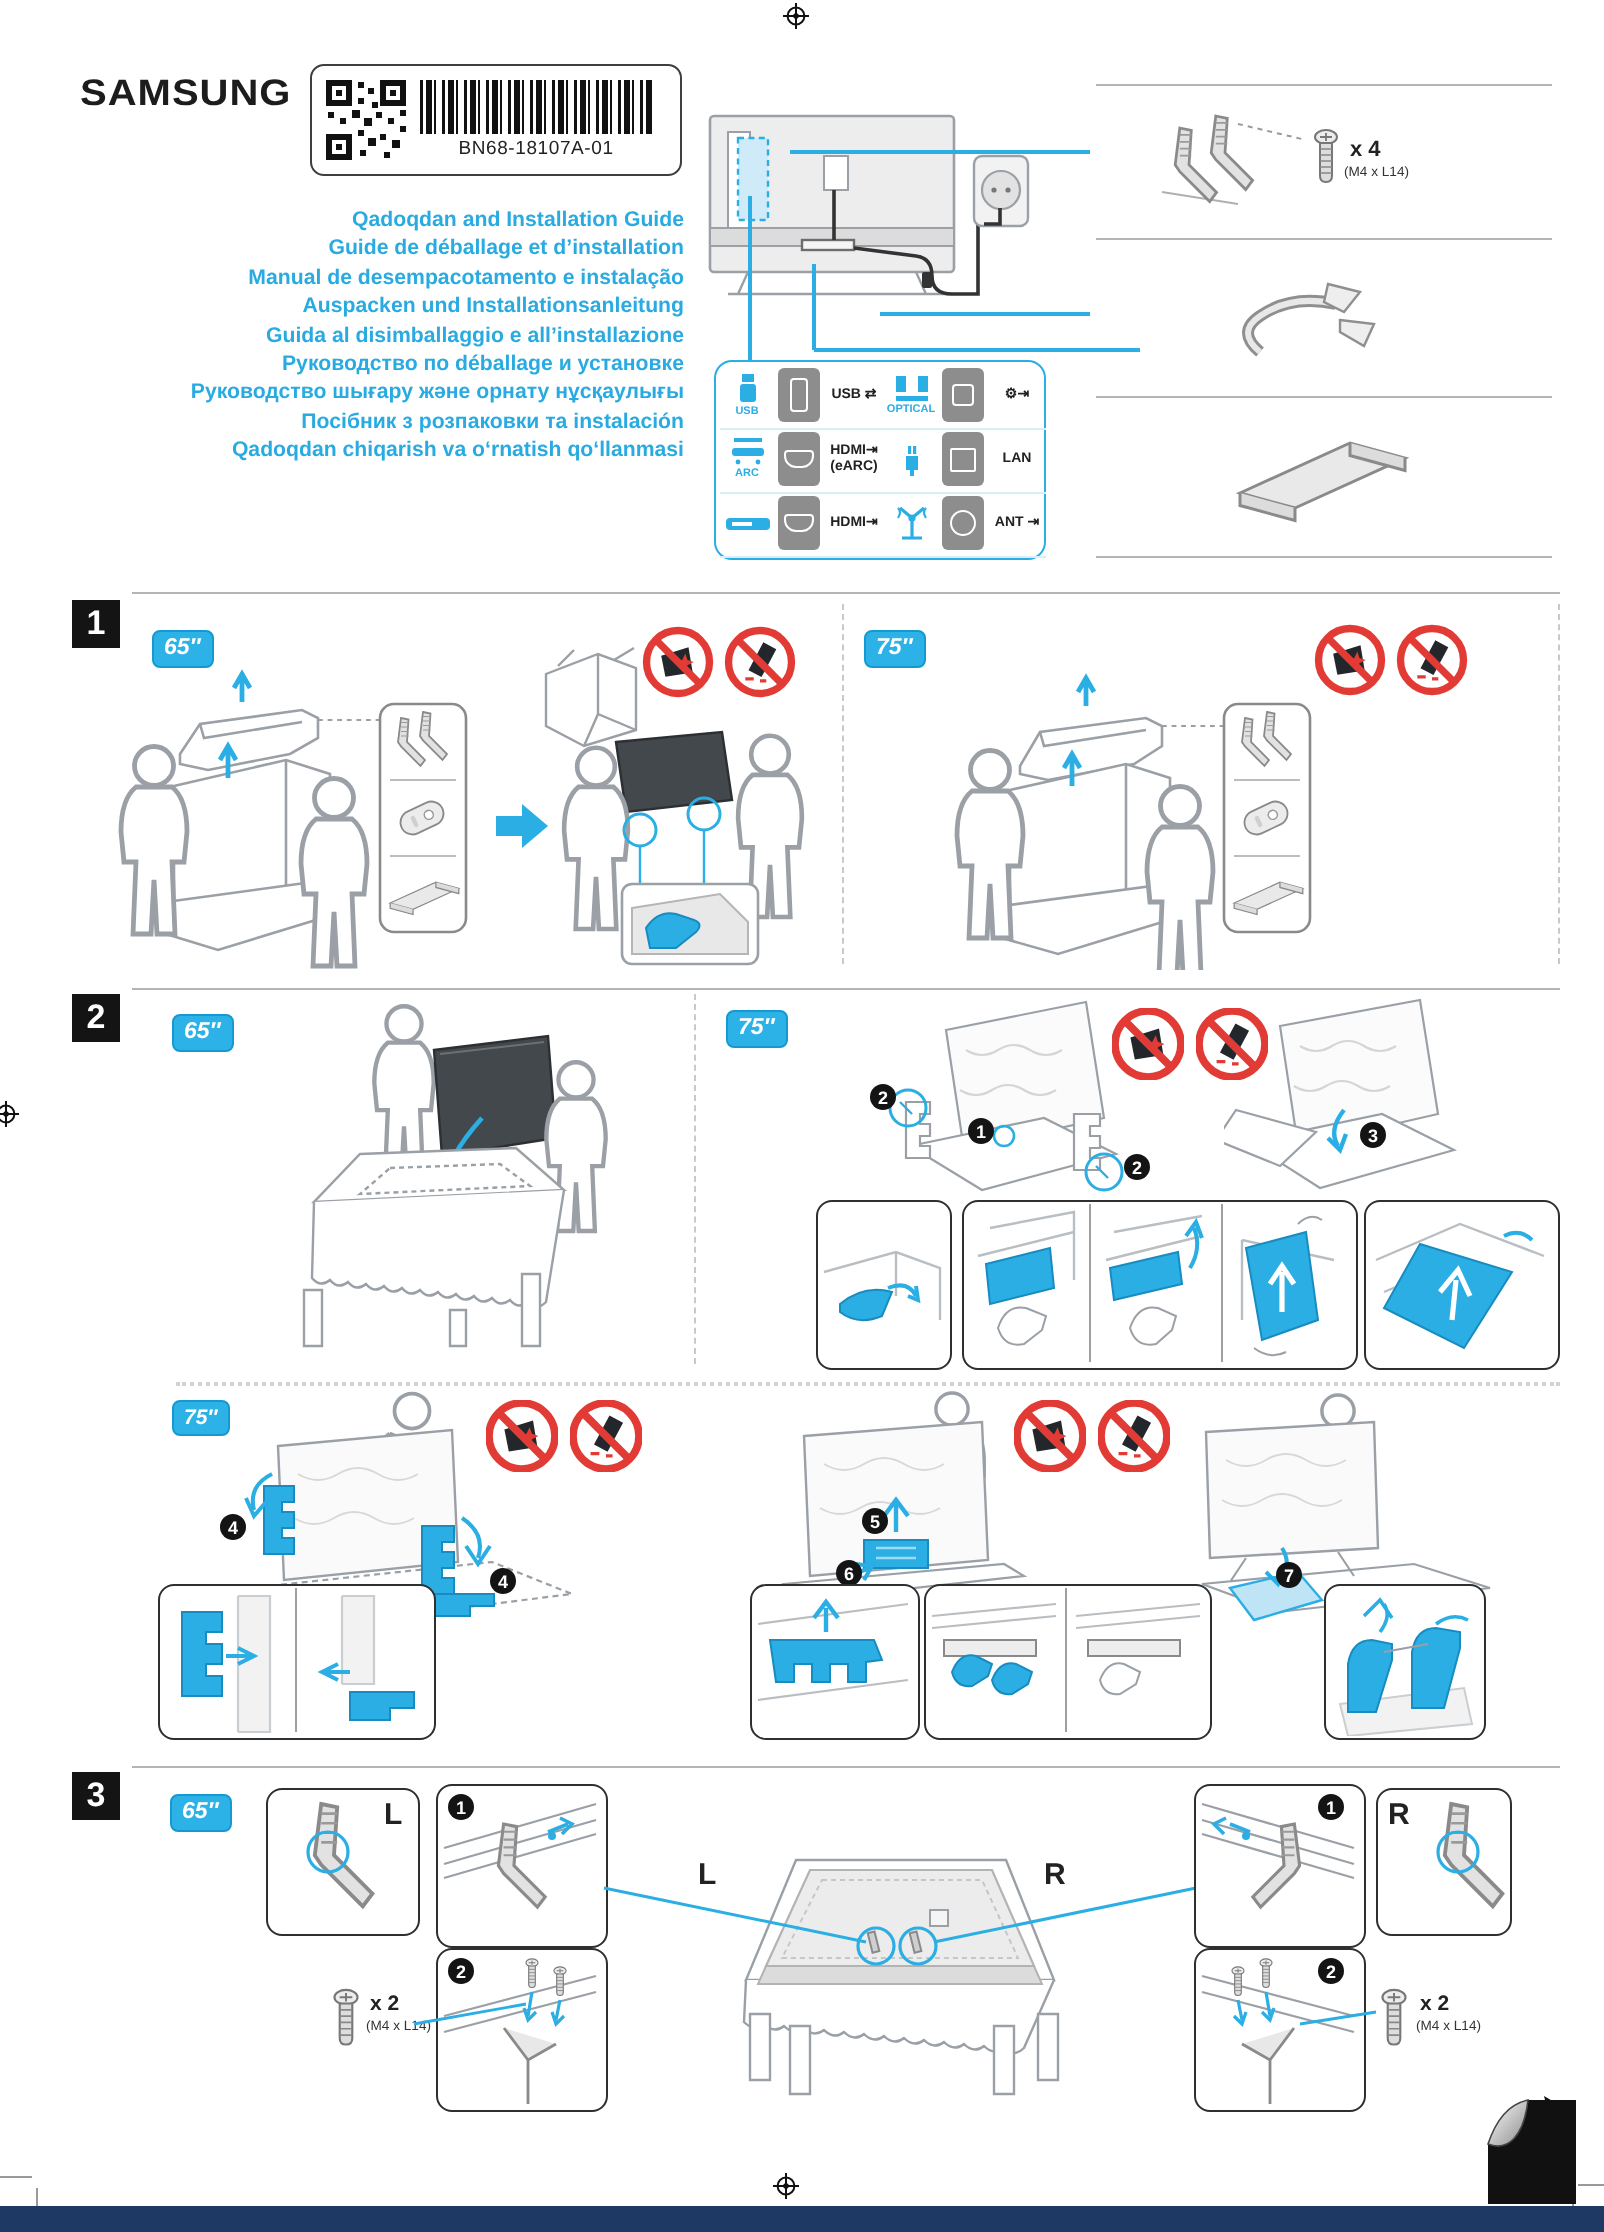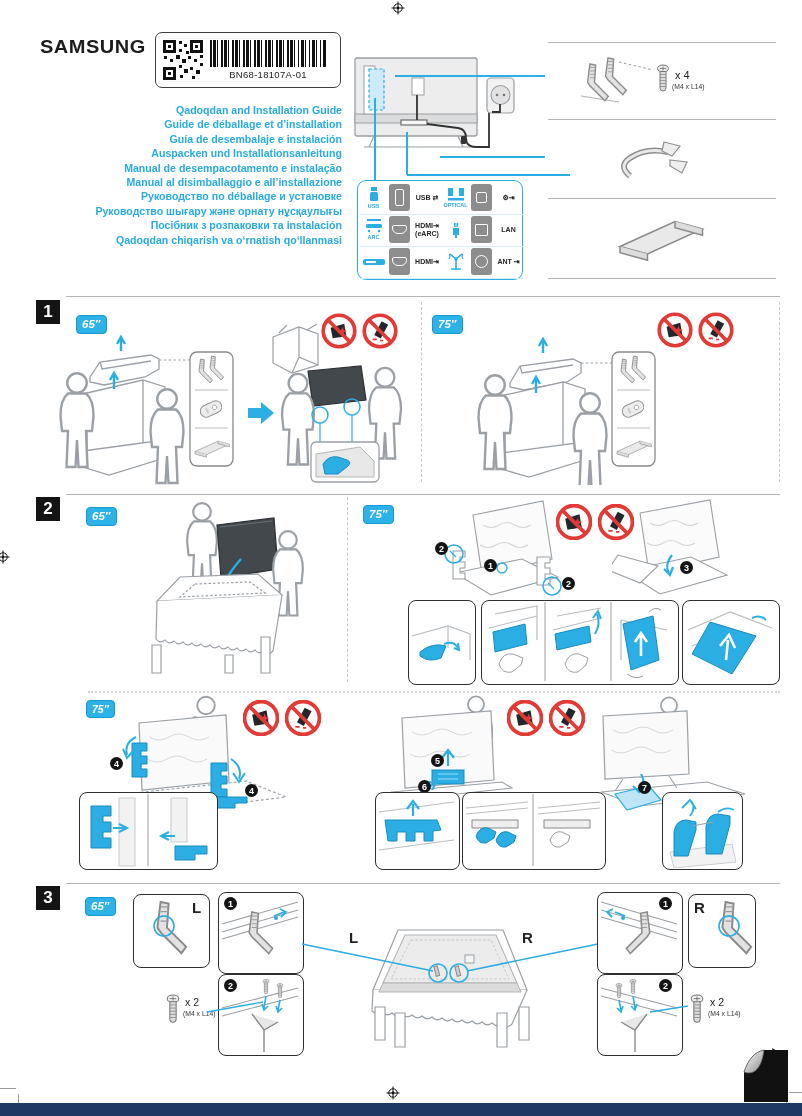--- a/index.html
+++ b/index.html
@@ -29,21 +29,21 @@
   .j-lan{width:11px;height:10px;border:1.5px solid #fff;border-radius:1px}
   .j-ant{width:11px;height:11px;border:1.5px solid #fff;border-radius:50%}
   .plbl{font-size:7px;font-weight:bold;color:#222;line-height:8px;text-align:left;white-space:nowrap}
   .stepbox{position:absolute;width:24px;height:24px;background:#141414;color:#fff;
            display:flex;align-items:center;justify-content:center;font-size:17px;font-weight:bold}
   .badge{position:absolute;background:#2db2e8;border:1px solid #149ad0;color:#fff;font-weight:bold;
          font-style:italic;font-size:11.5px;border-radius:4px;padding:2px 6px 3px 5px;line-height:12px}
   .cnum{position:absolute;width:13px;height:13px;border-radius:50%;background:#141414;color:#fff;
         font-size:9px;font-weight:bold;display:flex;align-items:center;justify-content:center}
   .dbox{position:absolute;border:1.6px solid #2f2f2f;border-radius:8px;background:#fff}
-  .qty{position:absolute;font-weight:normal;font-size:11px;color:#222;line-height:11px}
+  .qty{position:absolute;font-weight:bold;font-size:11px;color:#222;line-height:11px}
   .spec{position:absolute;font-size:6.8px;color:#333}
   .lr{position:absolute;font-size:15px;font-weight:bold;color:#222}
   .footerbar{position:absolute;left:0;top:1103px;width:802px;height:13px;background:#1e3a64}
   .crop{position:absolute;background:#9a9a9a}
   svg{display:block}
 </style>
 </head>
 <body>
 
 <div id="page">
@@ -159,24 +159,23 @@
     </svg>
     <div>
       <div class="barcode"></div>
       <div class="pnum">BN68-18107A-01</div>
     </div>
   </div>
 
   <div class="titles">
     <div>Qadoqdan and Installation Guide</div>
     <div>Guide de déballage et d’installation</div>
-    <div>Guía de desembalaje e instalación</div>
+    <div>Manual de desempacotamento e instalação</div>
     <div>Auspacken und Installationsanleitung</div>
-    <div>Manual de desempacotamento e instalação</div>
-    <div>Manual al disimballaggio e all’installazione</div>
+    <div>Guida al disimballaggio e all’installazione</div>
     <div>Руководство по déballage и установке</div>
     <div>Руководство шығару және орнату нұсқаулығы</div>
     <div>Посібник з розпаковки та instalación</div>
     <div>Qadoqdan chiqarish va o‘rnatish qo‘llanmasi</div>
   </div>
 
   <svg class="abs" style="left:340px;top:50px" width="200" height="130" viewBox="0 0 200 130">
     <rect x="15" y="8" width="122" height="78" rx="2" fill="#ededed" stroke="#9aa0a6" stroke-width="1.3"></rect>
     <rect x="15" y="64" width="122" height="9" fill="#dcdcdc" stroke="#9aa0a6" stroke-width="1"></rect>
     <path d="M34,86 l-5,11 M118,86 l5,11 M24,97 h112" stroke="#9aa0a6" fill="none" stroke-width="1.2"></path>

